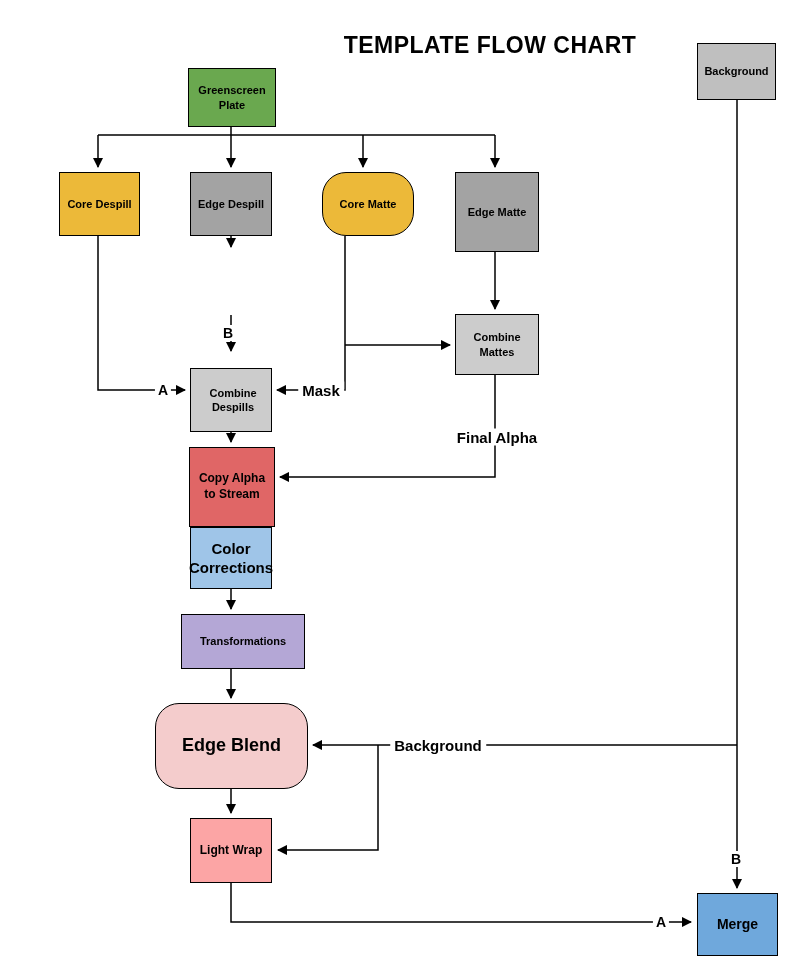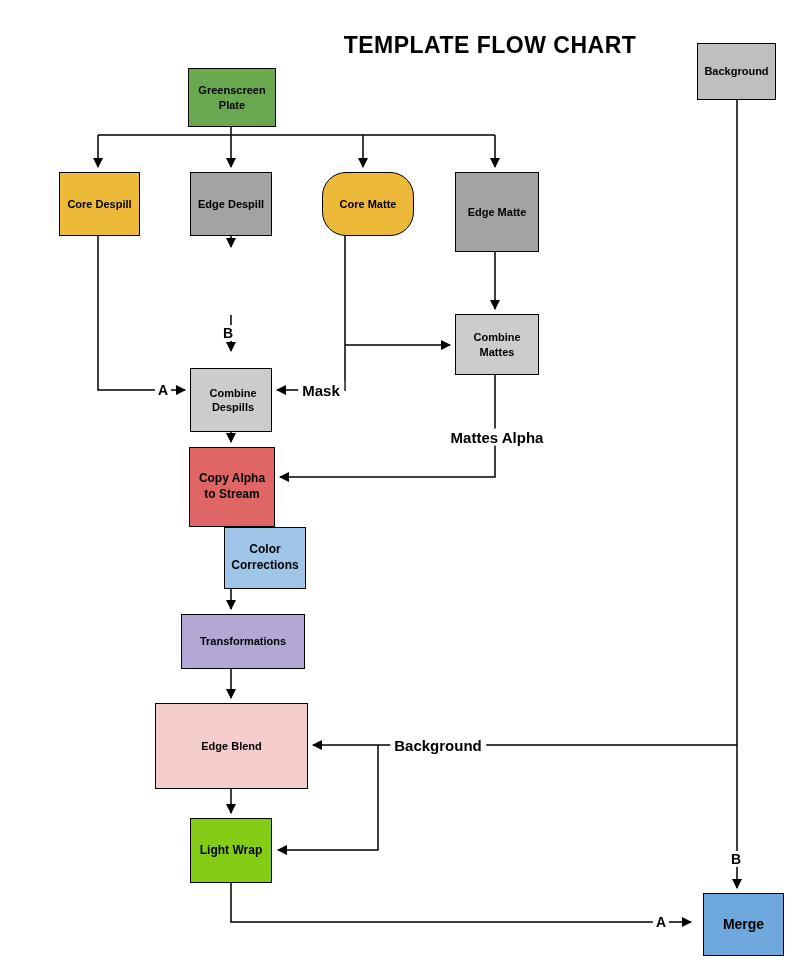--- a/index.html
+++ b/index.html
@@ -28,26 +28,26 @@
   }
   .c-green  {background:#6aa84f;}
   .c-gray   {background:#bfbfbf;}
   .c-gray2  {background:#cccccc;}
   .c-yellow {background:#ecb939;}
   .c-teal   {background:#a3a3a3;}
   .c-red    {background:#e06666;}
   .c-blue-l {background:#9fc5e8;}
   .c-purple {background:#b4a7d6;}
   .c-pink   {background:#f4cccc;}
-  .c-olive  {background:#84cc16;}
-  .c-blue   {background:#6fa8dc;margin-left:6px;}
+  .c-olive  {background:#fca5a5;}
+  .c-blue   {background:#6fa8dc;}
   .fs12{font-size:12px;}
-  .fs13{font-size:12px;margin-left:34px;}
+  .fs13{font-size:15px;}
   .fs14{font-size:14px;}
-  .fs16{font-size:11px;}
+  .fs16{font-size:18px;border-radius:24px;}
   .edge-label{
     position:absolute;
     transform:translate(-50%,-50%);
     background:#ffffff;
     padding:0 4px;
     font-weight:bold;color:#000;
     font-size:15px;white-space:nowrap;
   }
   .edge-label.small{font-size:14px;padding:0 3px;}
 </style>
@@ -118,21 +118,21 @@
   <div class="node c-olive fs12" style="left:190px;top:818px;width:82px;height:65px;">Light Wrap</div>
 
   <div class="node c-blue fs14" style="left:697px;top:893px;width:81px;height:63px;">Merge</div>
 
   <div class="edge-label small" style="left:228px;top:333px;">B</div>
 
   <div class="edge-label small" style="left:163px;top:390px;">A</div>
 
   <div class="edge-label" style="left:321px;top:390px;">Mask</div>
 
-  <div class="edge-label" style="left:497px;top:437px;">Mattes Alpha</div>
+  <div class="edge-label" style="left:497px;top:437px;">Final Alpha</div>
 
   <div class="edge-label" style="left:438px;top:745px;">Background</div>
 
   <div class="edge-label small" style="left:736px;top:859px;">B</div>
 
   <div class="edge-label small" style="left:661px;top:922px;">A</div>
 
 </div>
 
 </body></html>

